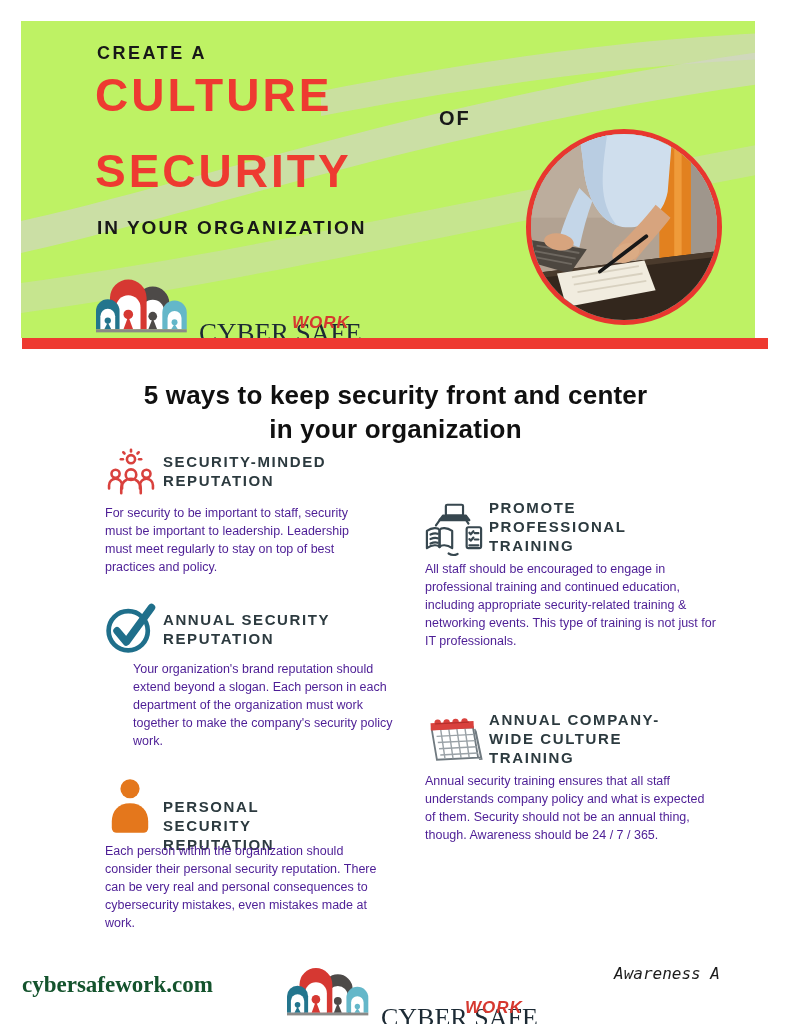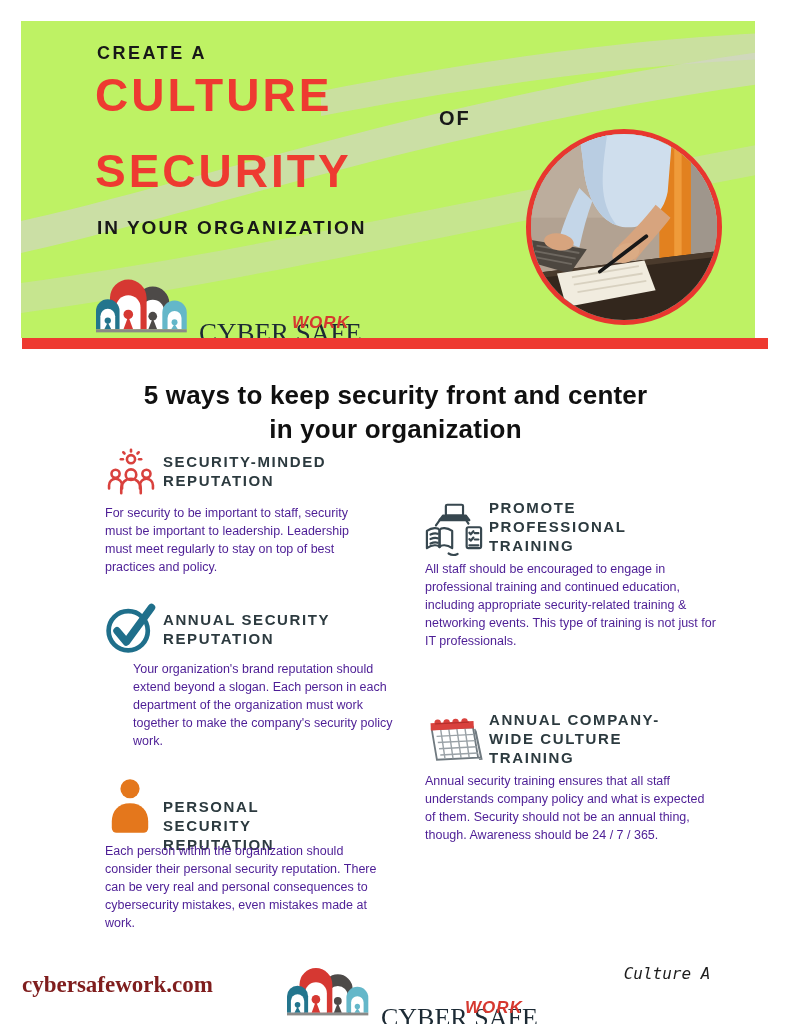--- a/index.html
+++ b/index.html
@@ -35,21 +35,21 @@
   .s-title{position:absolute;font-size:15px;font-weight:700;letter-spacing:1.6px;line-height:19px;color:#2c3a3f;white-space:nowrap;}
   .s-body{position:absolute;font-size:12.5px;line-height:18px;color:#4c1d95;}
 
   .sec1{left:105px;top:446px;width:285px;} .sec1 .s-icon{left:0;top:2px;}  .sec1 .s-title{left:58px;top:6px;}  .sec1 .s-body{left:0;top:58px;width:272px;}
   .sec2{left:103px;top:598px;width:285px;} .sec2 .s-icon{left:0;top:2px;}  .sec2 .s-title{left:60px;top:12px;} .sec2 .s-body{left:2px;top:62px;width:272px;margin-left:28px;}
   .sec3{left:105px;top:776px;width:285px;} .sec3 .s-icon{left:2px;top:2px;}.sec3 .s-title{left:58px;top:4px;margin-top:17px;}  .sec3 .s-body{left:0;top:66px;width:272px;}
   .sec4{left:423px;top:496px;width:310px;} .sec4 .s-icon{left:0;top:6px;}  .sec4 .s-title{left:66px;top:2px;}  .sec4 .s-body{left:2px;top:64px;width:292px;}
   .sec5{left:421px;top:706px;width:310px;} .sec5 .s-icon{left:0;top:8px;}  .sec5 .s-title{left:68px;top:4px;}  .sec5 .s-body{left:4px;top:66px;width:292px;}
 
   
-  .site{position:absolute;left:22px;top:972px;font-family:"Liberation Serif",serif;font-weight:700;font-size:23px;color:#7f1d1d;text-align:center;}
+  .site{position:absolute;left:22px;top:972px;font-family:"Liberation Serif",serif;font-weight:700;font-size:23px;color:#14532d;text-align:center;}
   .footer-brand{position:absolute;left:287px;top:954px;width:260px;height:66px;}
   .footer-brand .mark{position:absolute;left:0;top:8px;}
   .footer-brand .brand-top{left:94px;top:18px;font-size:26px;}
   .footer-brand .brand-work{left:178px;top:44px;}
   .slogan{position:absolute;left:552px;top:962px;width:230px;text-align:center;
           font-family:"DejaVu Sans Mono",monospace;font-style:italic;font-size:16px;line-height:23px;color:#1c1c1c;}
 </style>
 </head>
 <body>
 
@@ -238,16 +238,16 @@
       <path d="M82,64 v-13 a8,8 0 0 1 16,0 v13 z" fill="#ffffff"></path>
       <circle cx="90" cy="56" r="3.4" fill="#64b7c9"></circle>
         <path d="M90,58 l-3.8,6 h7.6 z" fill="#64b7c9"></path>
       <rect x="0" y="64" width="104" height="3.5" fill="#8a8a88"></rect>
     </svg>
     <span class="brand-top">CYBER SAFE</span>
     <span class="brand-work">WORK</span>
   </div>
 
   <div class="slogan">
-    <span>Culture A</span><br>
+    <span>Awareness A</span><br>
   </div>
 
 </div>
 
 </body></html>

